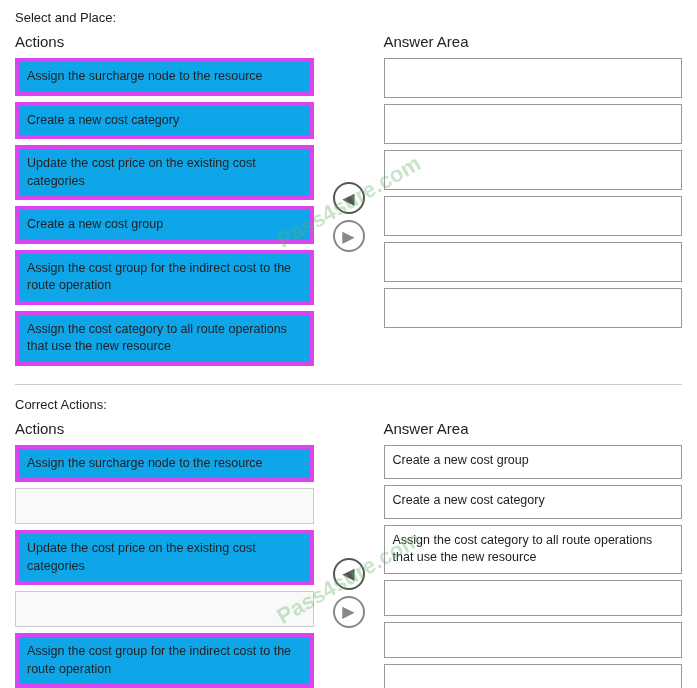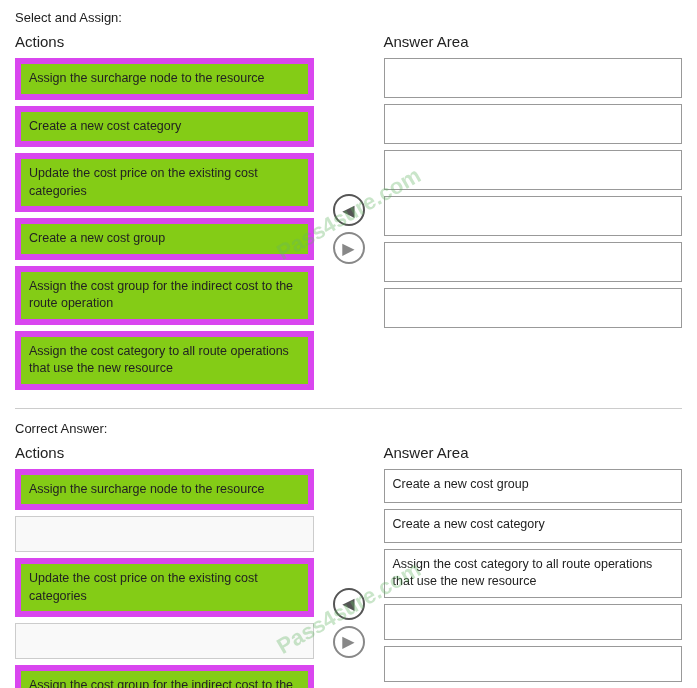--- a/index.html
+++ b/index.html
@@ -24,25 +24,25 @@
     }
     .column {
       flex: 1;
     }
     .column-header {
       font-weight: normal;
       font-size: 15px;
       margin-bottom: 8px;
     }
     .action-box {
-      border: 6px solid #d946ef;
+      border: 4px solid #d946ef;
       padding: 6px 8px;
       margin-bottom: 6px;
       min-height: 34px;
-      background: #84cc16;
+      background: #0ea5e9;
       font-size: 12.5px;
       line-height: 1.4;
     }
     .action-box.empty {
       min-height: 34px;
       border: 1px solid #ccc;
       background: #f9f9f9;
     }
     .answer-box {
       border: 1px solid #999;
@@ -94,21 +94,21 @@
       color: rgba(100, 180, 100, 0.35);
       font-weight: bold;
       pointer-events: none;
       white-space: nowrap;
       z-index: 10;
     }
   </style>
 </head>
 <body>
 
-<div class="section-title">Select and Assign:</div>
+<div class="section-title">Select and Place:</div>
 
 <div class="drag-drop-area" style="position:relative;">
   <div class="watermark">Pass4sure.com</div>
 
   <div class="column">
     <div class="column-header">Actions</div>
     <div class="action-box">Assign the surcharge node to the resource</div>
     <div class="action-box">Create a new cost category</div>
     <div class="action-box">Update the cost price on the existing cost categories</div>
     <div class="action-box">Create a new cost group</div>
@@ -127,21 +127,21 @@
     <div class="answer-box empty" style="min-height:40px;"></div>
     <div class="answer-box empty" style="min-height:40px;"></div>
     <div class="answer-box empty" style="min-height:40px;"></div>
     <div class="answer-box empty" style="min-height:40px;"></div>
     <div class="answer-box empty" style="min-height:40px;"></div>
   </div>
 </div>
 
 <hr class="divider">
 
-<div class="correct-label">Correct Answer:</div>
+<div class="correct-label">Correct Actions:</div>
 
 <div class="drag-drop-area" style="position:relative;">
   <div class="watermark">Pass4sure.com</div>
 
   <div class="column">
     <div class="column-header">Actions</div>
     <div class="action-box">Assign the surcharge node to the resource</div>
     <div class="action-box empty" style="min-height:36px;"></div>
     <div class="action-box">Update the cost price on the existing cost categories</div>
     <div class="action-box empty" style="min-height:36px;"></div>

